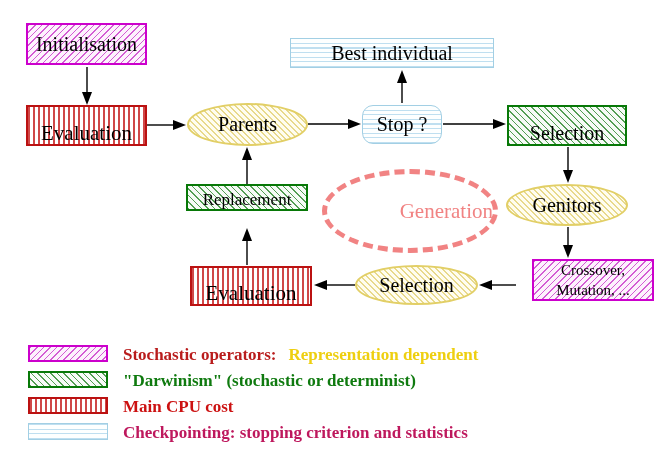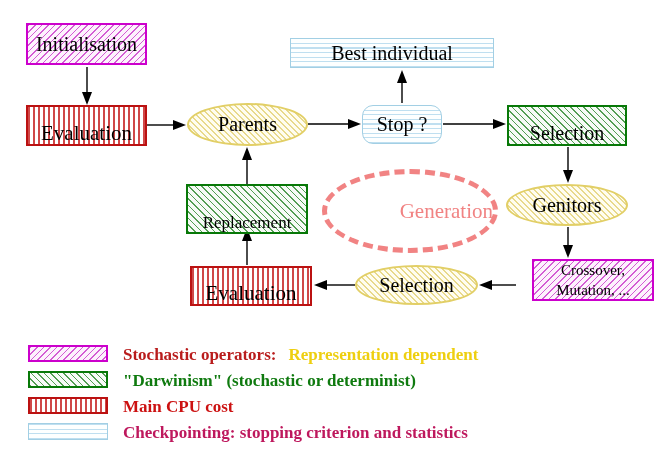--- a/index.html
+++ b/index.html
@@ -182,21 +182,21 @@
   </div>
 
   <div class="node h-yellow ellipse" style="left:355px;top:265px;width:123px;height:40px">
     <span>Selection</span>
   </div>
 
   <div class="node h-red" style="left:190px;top:266px;width:122px;height:40px;font-size:21px">
     <span>Evaluation</span>
   </div>
 
-  <div class="node h-green" style="left:186px;top:184px;width:122px;height:50px;font-size:17px">
+  <div class="node h-green" style="left:186px;top:184px;width:122px;height:27px;font-size:17px">
     <span>Replacement</span>
   </div>
 
   <div class="generation-ellipse" style="left:322px;top:169px;width:176px;height:84px">
     <span>Generation</span>
   </div>
 
   <div class="swatch h-magenta" style="left:28px;top:345px"></div>
   <div class="legend-text" style="top:344px">
     <span class="t-magenta">Stochastic operators:</span><span class="t-gold">Representation dependent</span>

